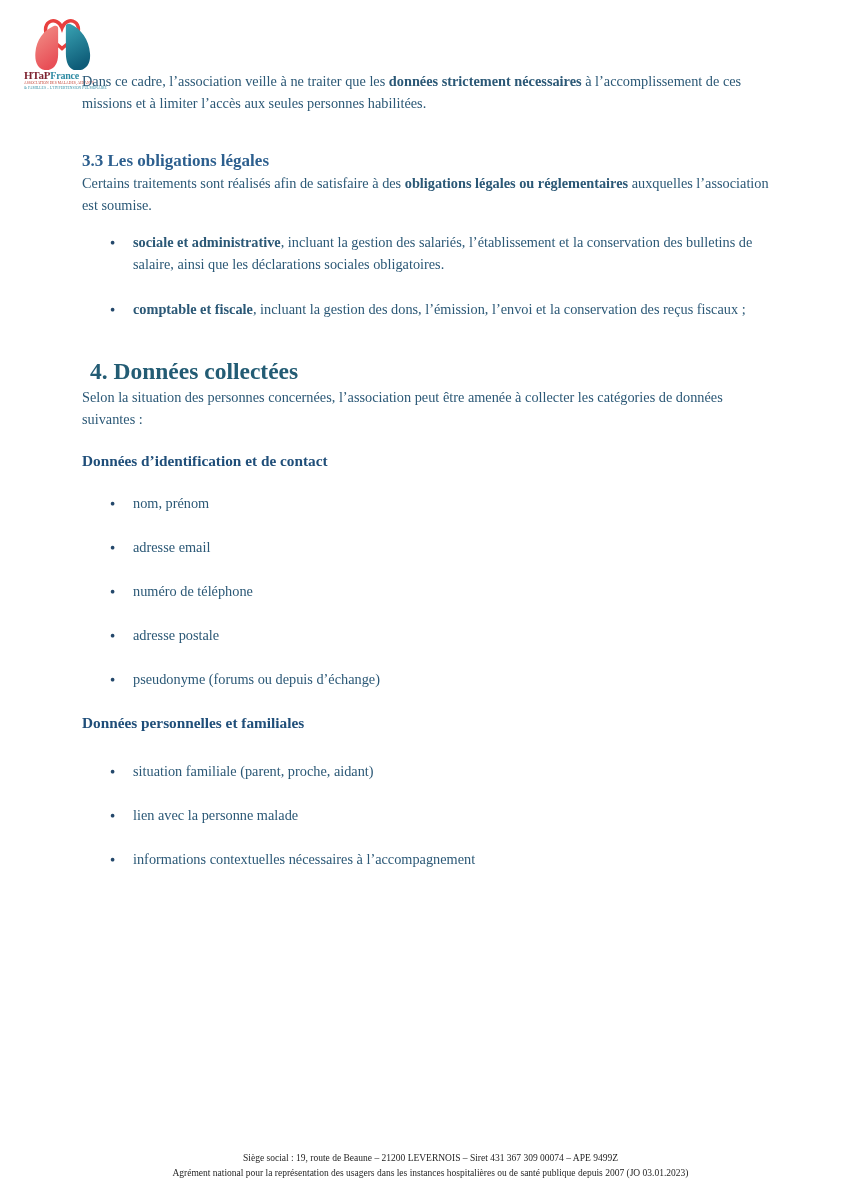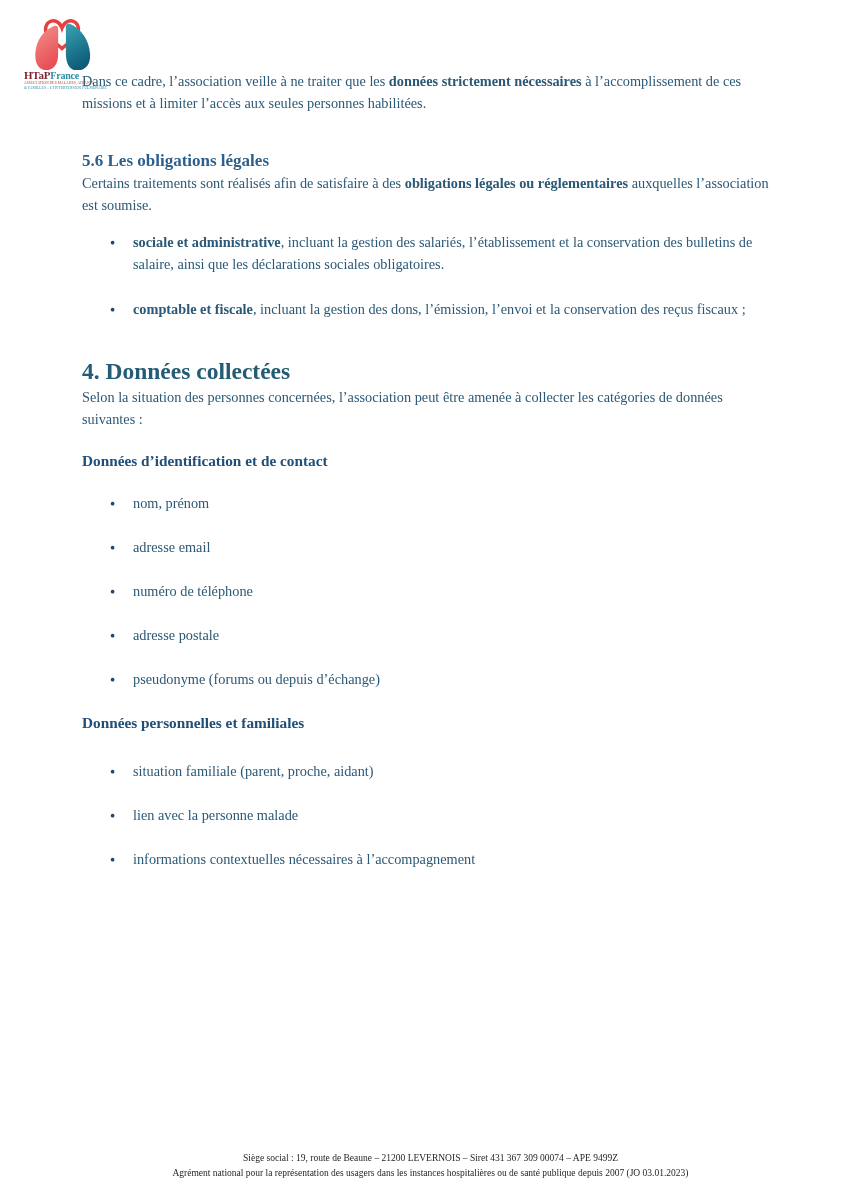--- a/index.html
+++ b/index.html
@@ -27,20 +27,21 @@
   .content {
     position:absolute; left:82px; top:70px; width:690px;
     font-size:14.3px; line-height:22px;
   }
   .content b { font-weight:bold; }
 
   h1.sec {
     margin-top:36px;
     font-size:23.5px; line-height:30px; font-weight:bold;
     color:#235c74;
+    margin-left:8px;
   }
   h2.sec {
     margin-top:36px;
     font-size:17px; line-height:22px; font-weight:bold;
     color:#2d5f8e;
   }
   h3.sec {
     font-size:15.3px; line-height:22px; font-weight:bold;
     color:#1f4e79;
   }
@@ -104,21 +105,21 @@
       <span class="brand-htap">HTaP</span><span class="brand-france">France</span>
     </div>
     <div class="tagline tagline-1">ASSOCIATION DES MALADES, AIDANTS</div>
     <div class="tagline tagline-2">&amp; FAMILLES – L’HYPERTENSION PULMONAIRE</div>
   </div>
 
   <div class="content">
 
     <p class="body-par-tight"><span>Dans ce cadre, l’association veille à ne traiter que les </span><b>données strictement nécessaires</b><span> à l’accomplissement de ces missions et à limiter l’accès aux seules personnes habilitées.</span></p>
 
-    <h2 class="sec">5.6 Les obligations légales</h2>
+    <h2 class="sec">3.3 Les obligations légales</h2>
 
     <p class="body-par"><span>Certains traitements sont réalisés afin de satisfaire à des </span><b>obligations légales ou réglementaires</b><span> auxquelles l’association est soumise.</span></p>
 
     <ul class="doc-list list-33">
       <li><b>sociale et administrative</b><span>, incluant la gestion des salariés, l’établissement et la conservation des bulletins de salaire, ainsi que les déclarations sociales obligatoires.</span></li>
       <li><b>comptable et fiscale</b><span>, incluant la gestion des dons, l’émission, l’envoi et la conservation des reçus fiscaux ;</span></li>
     </ul>
 
     <h1 class="sec">4. Données collectées</h1>
 

